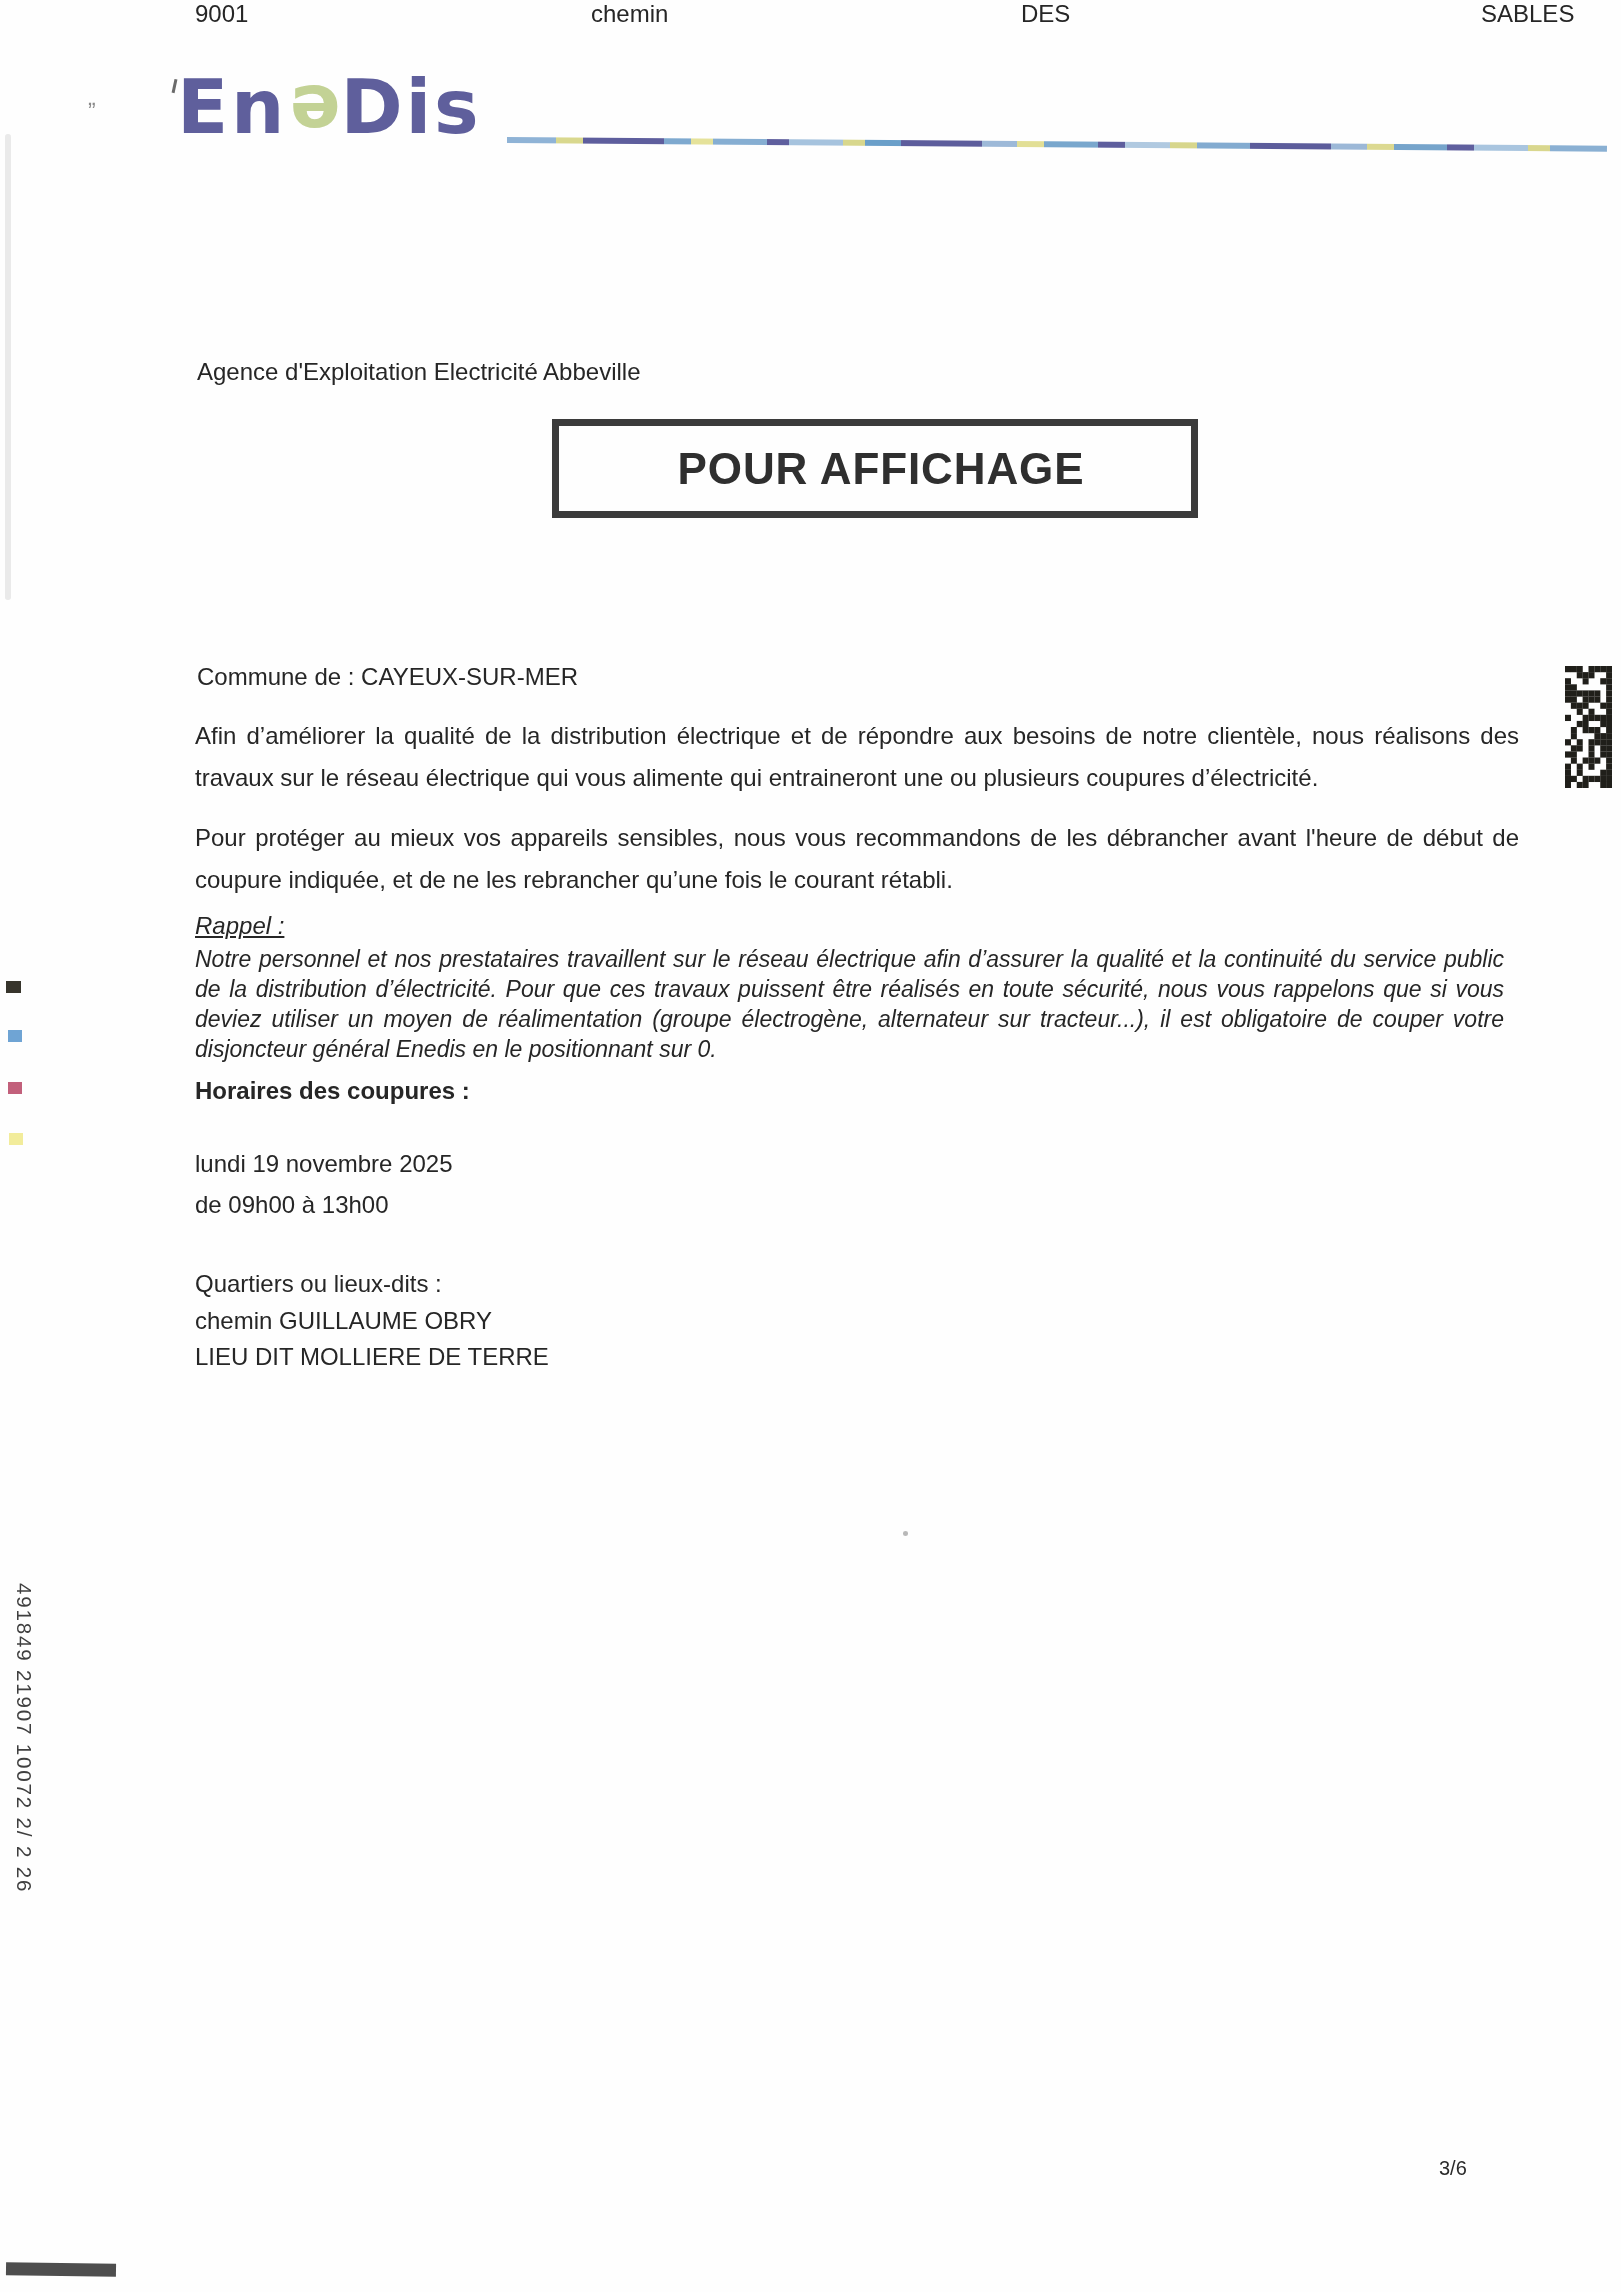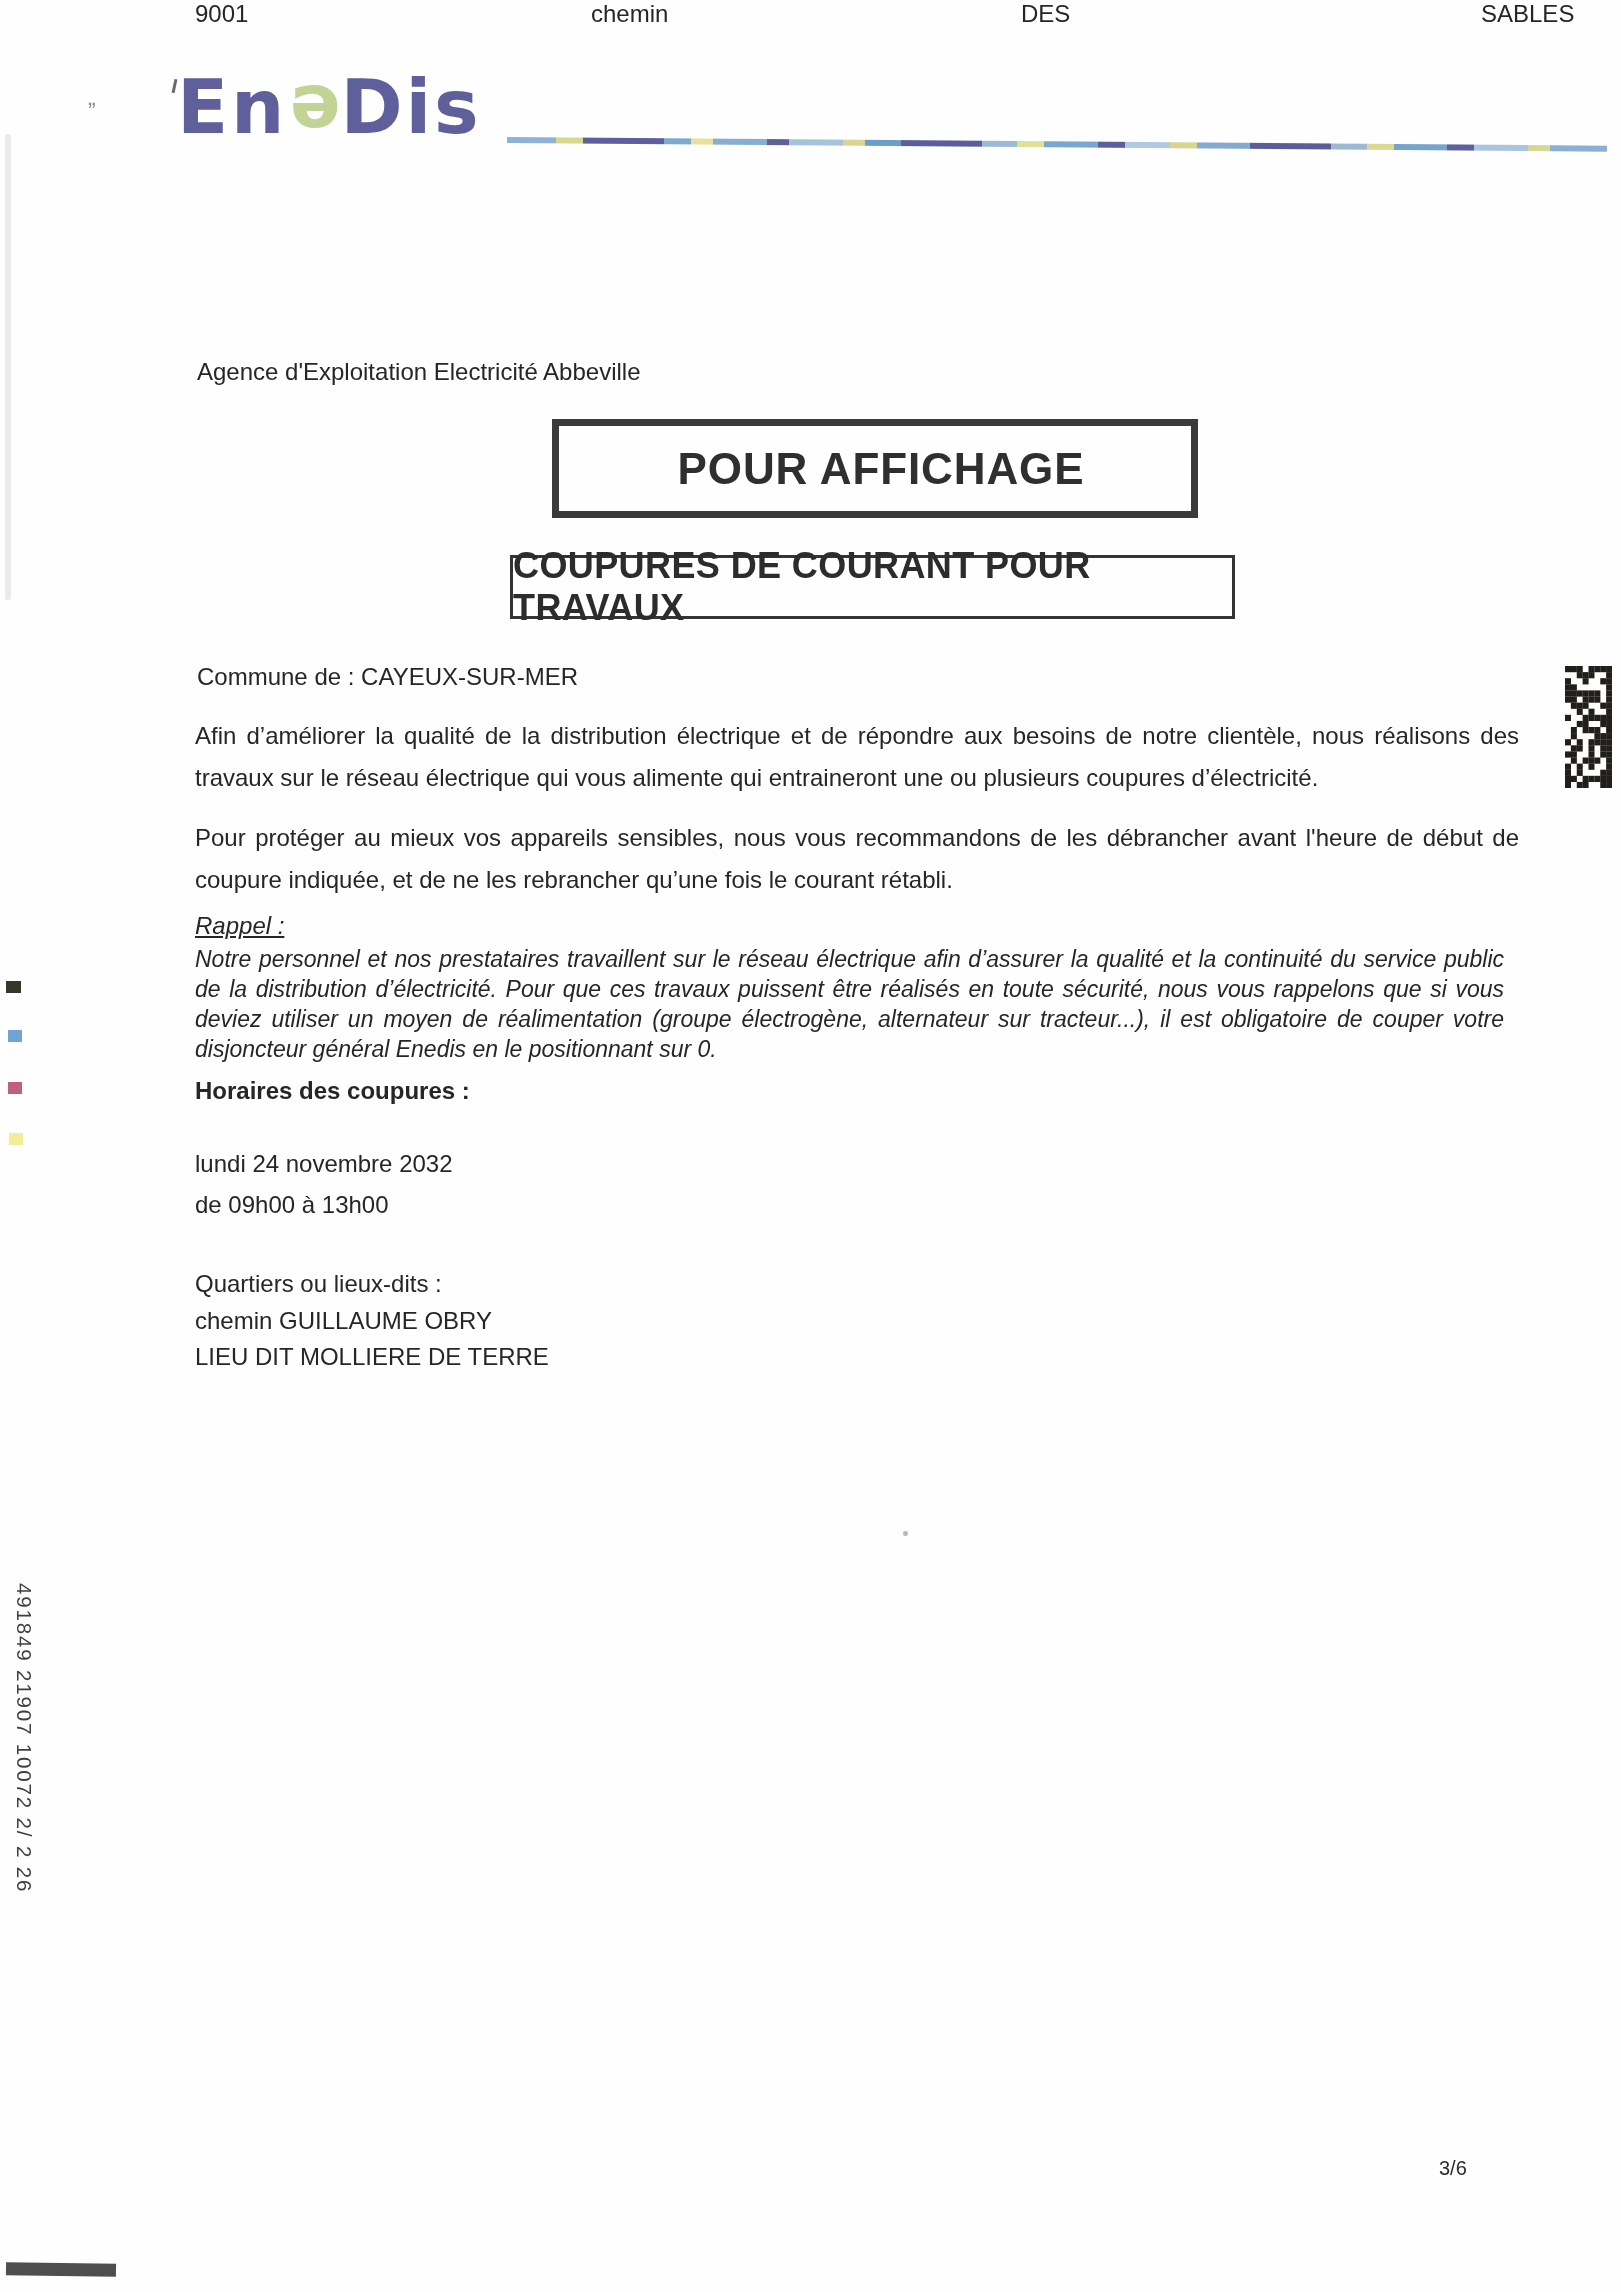--- a/index.html
+++ b/index.html
@@ -217,33 +217,30 @@
       <rect x="3" y="19" width="1.02" height="1.02" fill="#201f1a"></rect>
       <rect x="6" y="19" width="1.02" height="1.02" fill="#201f1a"></rect>
       <rect x="7" y="19" width="1.02" height="1.02" fill="#201f1a"></rect>
     </svg>
 
   <div class="t agency">Agence d'Exploitation Electricité Abbeville</div>
 
   <div class="box1">
     <span>POUR AFFICHAGE</span>
   </div>
-  <div class="box2">
-    <span>COUPURES DE COURANT POUR TRAVAUX</span>
-  </div>
 
   <div class="t commune">Commune de : CAYEUX-SUR-MER</div>
   <div class="t para para2">Pour protéger au mieux vos appareils sensibles, nous vous recommandons de les débrancher avant l'heure de début de coupure indiquée, et de ne les rebrancher qu’une fois le courant rétabli.</div>
   <div class="t para para1">Afin d’améliorer la qualité de la distribution électrique et de répondre aux besoins de notre clientèle, nous réalisons des travaux sur le réseau électrique qui vous alimente qui entraineront une ou plusieurs coupures d’électricité.</div>
 
   <div class="t rappel-title">Rappel :</div>
   <div class="t rappel-body">Notre personnel et nos prestataires travaillent sur le réseau électrique afin d’assurer la qualité et la continuité du service public de la distribution d’électricité. Pour que ces travaux puissent être réalisés en toute sécurité, nous vous rappelons que si vous deviez utiliser un moyen de réalimentation (groupe électrogène, alternateur sur tracteur...), il est obligatoire de couper votre disjoncteur général Enedis en le positionnant sur 0.</div>
 
   <div class="t horaires">Horaires des coupures :</div>
-  <div class="t date-line">lundi 24 novembre 2032</div>
+  <div class="t date-line">lundi 19 novembre 2025</div>
   <div class="t time-line">de 09h00 à 13h00</div>
 
   <div class="t quartiers">Quartiers ou lieux-dits :</div>
   <div class="t street1">chemin GUILLAUME OBRY</div>
   <div class="t street2">LIEU DIT MOLLIERE DE TERRE</div>
   <div class="street3">
     <span class="s3-0">9001</span>
     <span class="s3-1">chemin</span>
     <span class="s3-2">DES</span>
     <span class="s3-3">SABLES</span>

